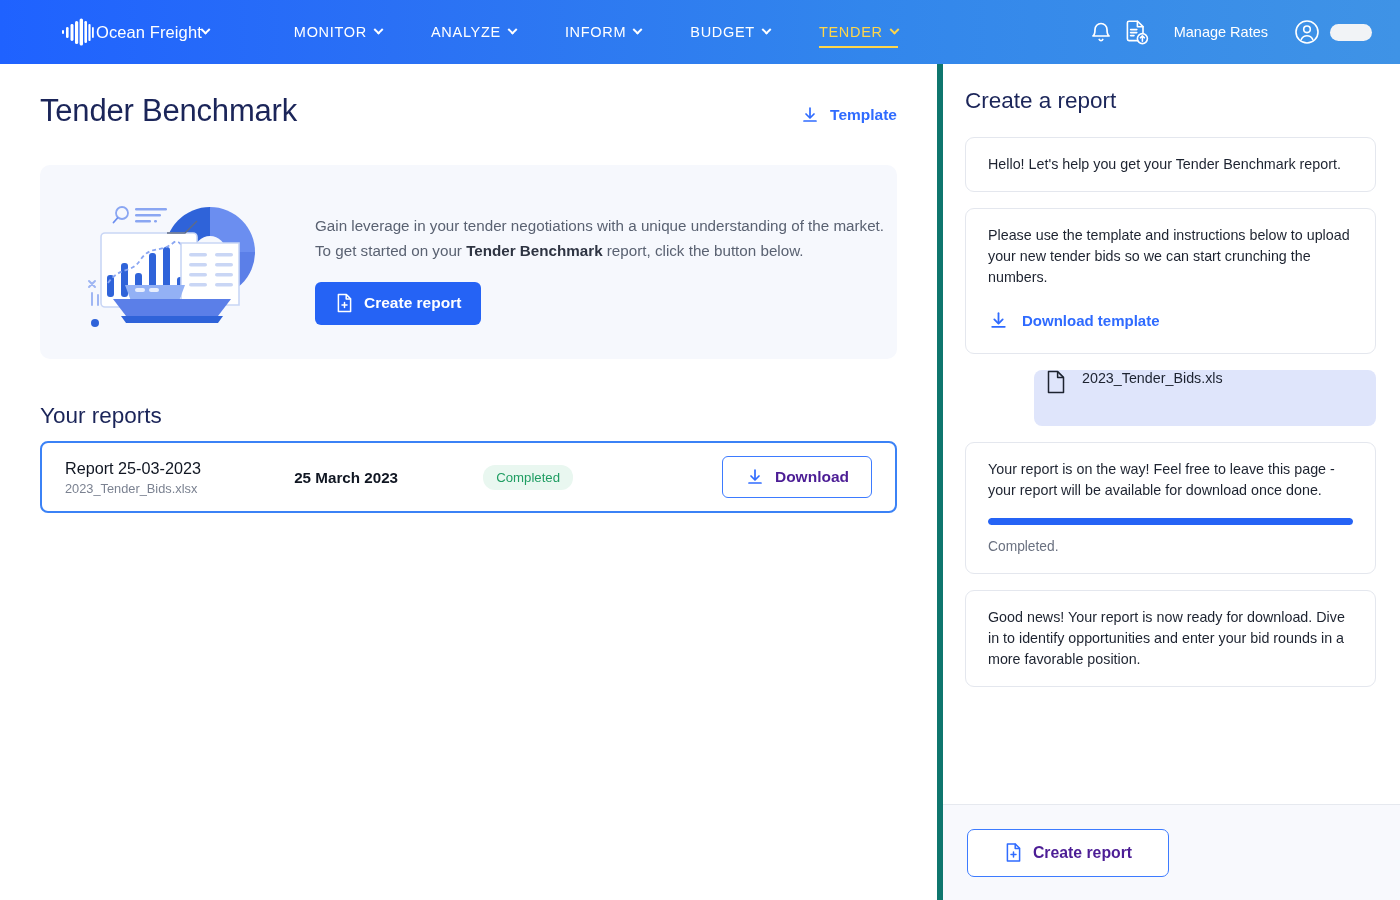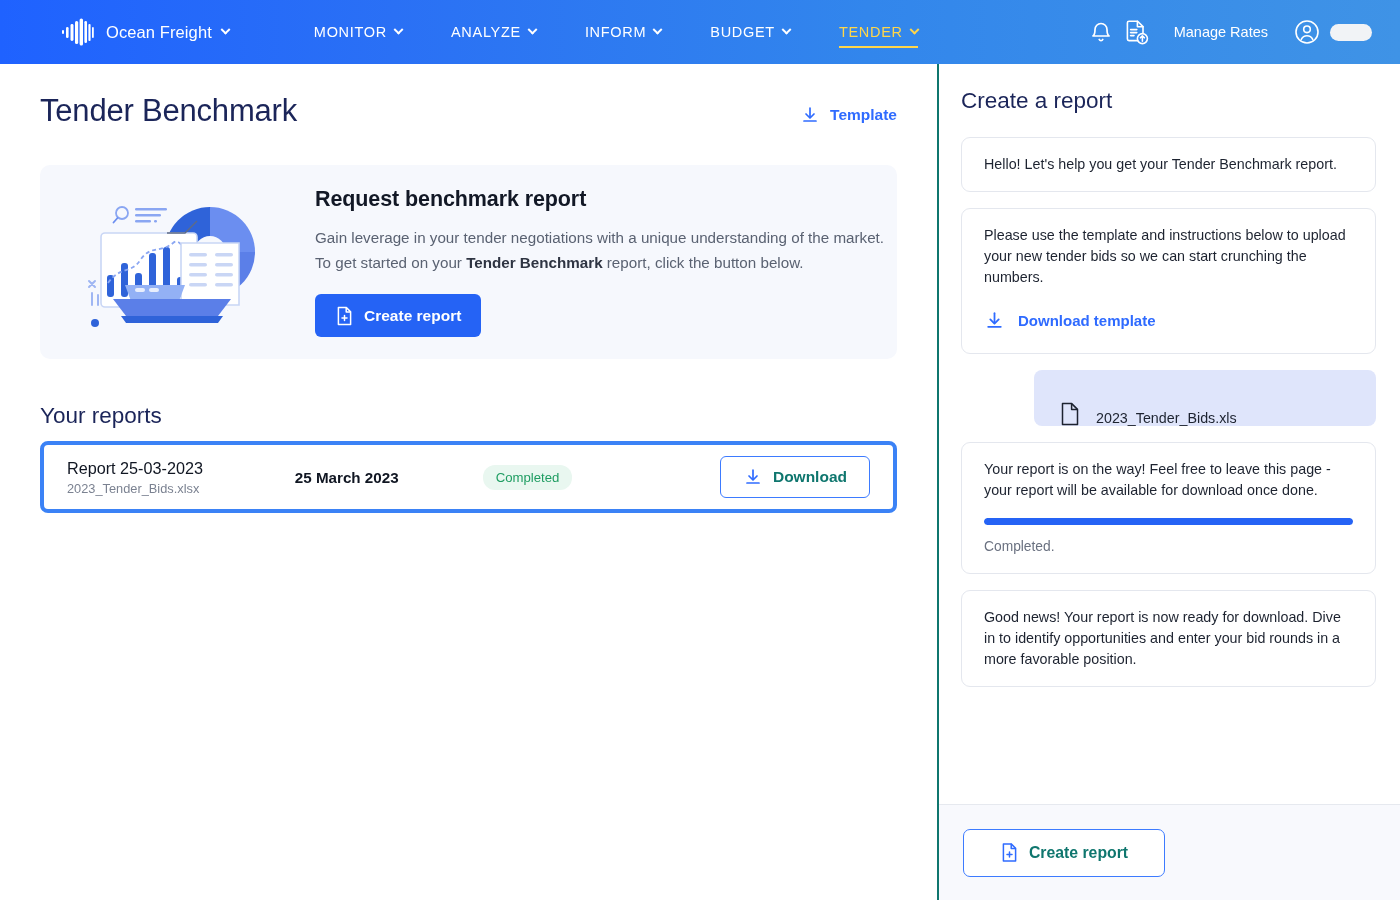--- a/index.html
+++ b/index.html
@@ -11,21 +11,21 @@
   }
 
   
   .topnav {
     position: absolute; top: 0; left: 0;
     width: 1400px; height: 64px;
     background: linear-gradient(90deg, #1f62ff 0%, #2a70f5 28%, #3286ec 62%, #3f93e6 100%);
     display: flex; align-items: center;
     color: #ffffff;
   }
-  .brand { display: flex; align-items: center; gap: 10px; margin-left: 62px; }
+  .brand { display: flex; align-items: center; margin-left: 62px; }
   .brand-logo { display: block; }
   .brand-name { font-size: 16.5px; letter-spacing: .1px; }
   .caret { display: inline-block; width: 9px; height: 9px;
            border-right: 2px solid currentColor; border-bottom: 2px solid currentColor;
            transform: rotate(45deg) translate(-2px,-2px); }
   .caret-sm { width: 7px; height: 7px; }
 
   .nav-items { display: flex; align-items: flex-start; margin-left: 85px; gap: 1px; }
   .nav-item {
     display: flex; align-items: center; gap: 8px;
@@ -47,21 +47,21 @@
                   width: 46px; height: 46px; cursor: pointer; }
   .manage-rates { display: flex; align-items: center; gap: 24px; cursor: pointer;
                   font-size: 14.5px; margin-right: 26px; }
   .avatar-group { display: flex; align-items: center; gap: 10px; cursor: pointer; }
   .avatar-pill { width: 42px; height: 17px; border-radius: 9px; background: #f1f3f6; }
 
   
   .stage { position: absolute; top: 64px; left: 0; width: 1400px; height: 836px; background: #fff; }
   .main-col { position: absolute; left: 0; top: 0; width: 937px; height: 836px; background: #fff; }
   .side-col { position: absolute; left: 937px; top: 0; width: 463px; height: 836px;
-              background: #fff; border-left: 2px solid #0f766e; }
+              background: #fff; border-left: 6px solid #0f766e; }
 
   
   .page-head { display: flex; align-items: flex-end; padding: 29px 40px 0 40px; }
   .page-title { font-size: 31px; font-weight: 400; color: #1b2559; letter-spacing: -.2px; }
   .template-link {
     margin-left: auto; display: flex; align-items: center; gap: 10px;
     color: #2f6bff; font-size: 15.5px; font-weight: 700; cursor: pointer;
     padding-bottom: 4px;
   }
 
@@ -74,35 +74,35 @@
   .banner-body { margin-left: 40px; }
   .banner-title { font-size: 21.5px; font-weight: 700; color: #121826; letter-spacing: -.1px; }
   .banner-text { margin-top: 13px; font-size: 15.2px; line-height: 25px; color: #5a6272; }
   .banner-text b { color: #2e3442; font-weight: 700; }
   .btn {
     display: inline-flex; align-items: center; gap: 10px;
     border-radius: 6px; cursor: pointer; font-weight: 700;
     border: 1px solid transparent; white-space: nowrap;
   }
   .btn-primary { background: #2563f5; color: #fff; }
-  .btn-outline { background: #fff; color: #0f766e; border-color: #3d7bff; }
+  .btn-outline { background: #fff; color: #4c1d95; border-color: #3d7bff; }
   .btn-create-report { margin-top: 19px; height: 43px; padding: 0 19px; font-size: 15.5px; }
 
   .reports-title { margin: 44px 40px 0 40px; font-size: 22.5px; color: #1b2559; font-weight: 400; }
   .table-head {
     display: flex; margin: 22px 40px 0 40px; font-size: 13.8px; color: #6a7180;
   }
   .col-file { width: 263px; }
   .col-date { width: 198px; }
   .col-status { width: 250px; }
   .col-action { flex: 1; }
 
   .table-row {
     margin: 12px 40px 0 40px; height: 72px;
-    border: 4px solid #3b82f6; border-radius: 8px;
+    border: 2px solid #3b82f6; border-radius: 8px;
     display: flex; align-items: center; padding: 0 23px;
   }
   .cell-file { width: 240px; }
   .file-title { font-size: 16.2px; color: #101622; }
   .file-sub { margin-top: 3px; font-size: 12.8px; color: #7b8291; }
   .cell-date { width: 198px; font-size: 15.2px; color: #101622; font-weight: 700; }
   .badge {
     display: inline-block; padding: 5px 13px; border-radius: 12px;
     background: #e9f7f0; color: #1f9d62; font-size: 13.2px;
   }
@@ -120,21 +120,21 @@
   }
   .bubble p + .link-row { margin-top: 16px; }
   .link-row {
     display: flex; align-items: center; gap: 13px;
     color: #2f6bff; font-weight: 700; font-size: 15px; cursor: pointer;
     padding: 6px 0;
   }
   .file-chip {
     margin: 8px 0 16px auto; width: 342px; height: 56px;
     background: #dfe5fb; border-radius: 8px;
-    display: flex; align-items: flex-end; gap: 16px; padding: 0 26px;
+    display: flex; align-items: flex-start; gap: 16px; padding: 0 12px;
     font-size: 14.3px; color: #1d2330;
   }
   .progress-track { margin-top: 17px; height: 7px; border-radius: 4px; background: #e6eaf2; overflow: hidden; }
   .progress-fill { height: 100%; border-radius: 4px; background: #2563f5; }
   .progress-label { margin-top: 11px; font-size: 13.8px; color: #6a7180; }
 
   .side-footer {
     position: absolute; left: 0; right: 0; bottom: 0; height: 96px;
     border-top: 1px solid #e6e9ef; background: #f8f9fd;
     display: flex; align-items: center; gap: 17px; padding: 0 24px;
@@ -295,21 +295,20 @@
           <path d="M46 129 h102 l-5 7 h-92 z" fill="#2f63d9"></path>
 
           <g stroke="#9fb6f3" stroke-width="2" stroke-linecap="round">
             <path d="M14 94 l6 6 M20 94 l-6 6"></path>
             <path d="M17 106 v12 M23 108 v10"></path>
           </g>
           <circle cx="20" cy="136" r="4" fill="#2f63d9"></circle>
         </svg>
       </div>
       <div class="banner-body">
-        <div class="banner-title">Request benchmark report</div>
         <div class="banner-text">
           <span>Gain leverage in your tender negotiations with a unique understanding of the market.</span><br>
           <span>To get started on your </span><b>Tender Benchmark</b><span> report, click the button below.</span>
         </div>
         <div class="btn btn-primary btn-create-report">
           <span>
             <svg width="19" height="20" viewBox="0 0 19 20" fill="none" stroke="#ffffff" stroke-width="1.5" stroke-linecap="round" stroke-linejoin="round">
               <path d="M3.4 1.6h8L15.6 5.8v12.6H3.4z"></path>
               <path d="M11.2 1.8v4.2h4.2"></path>
               <path d="M9.5 9.6v5M7 12.1h5"></path>

